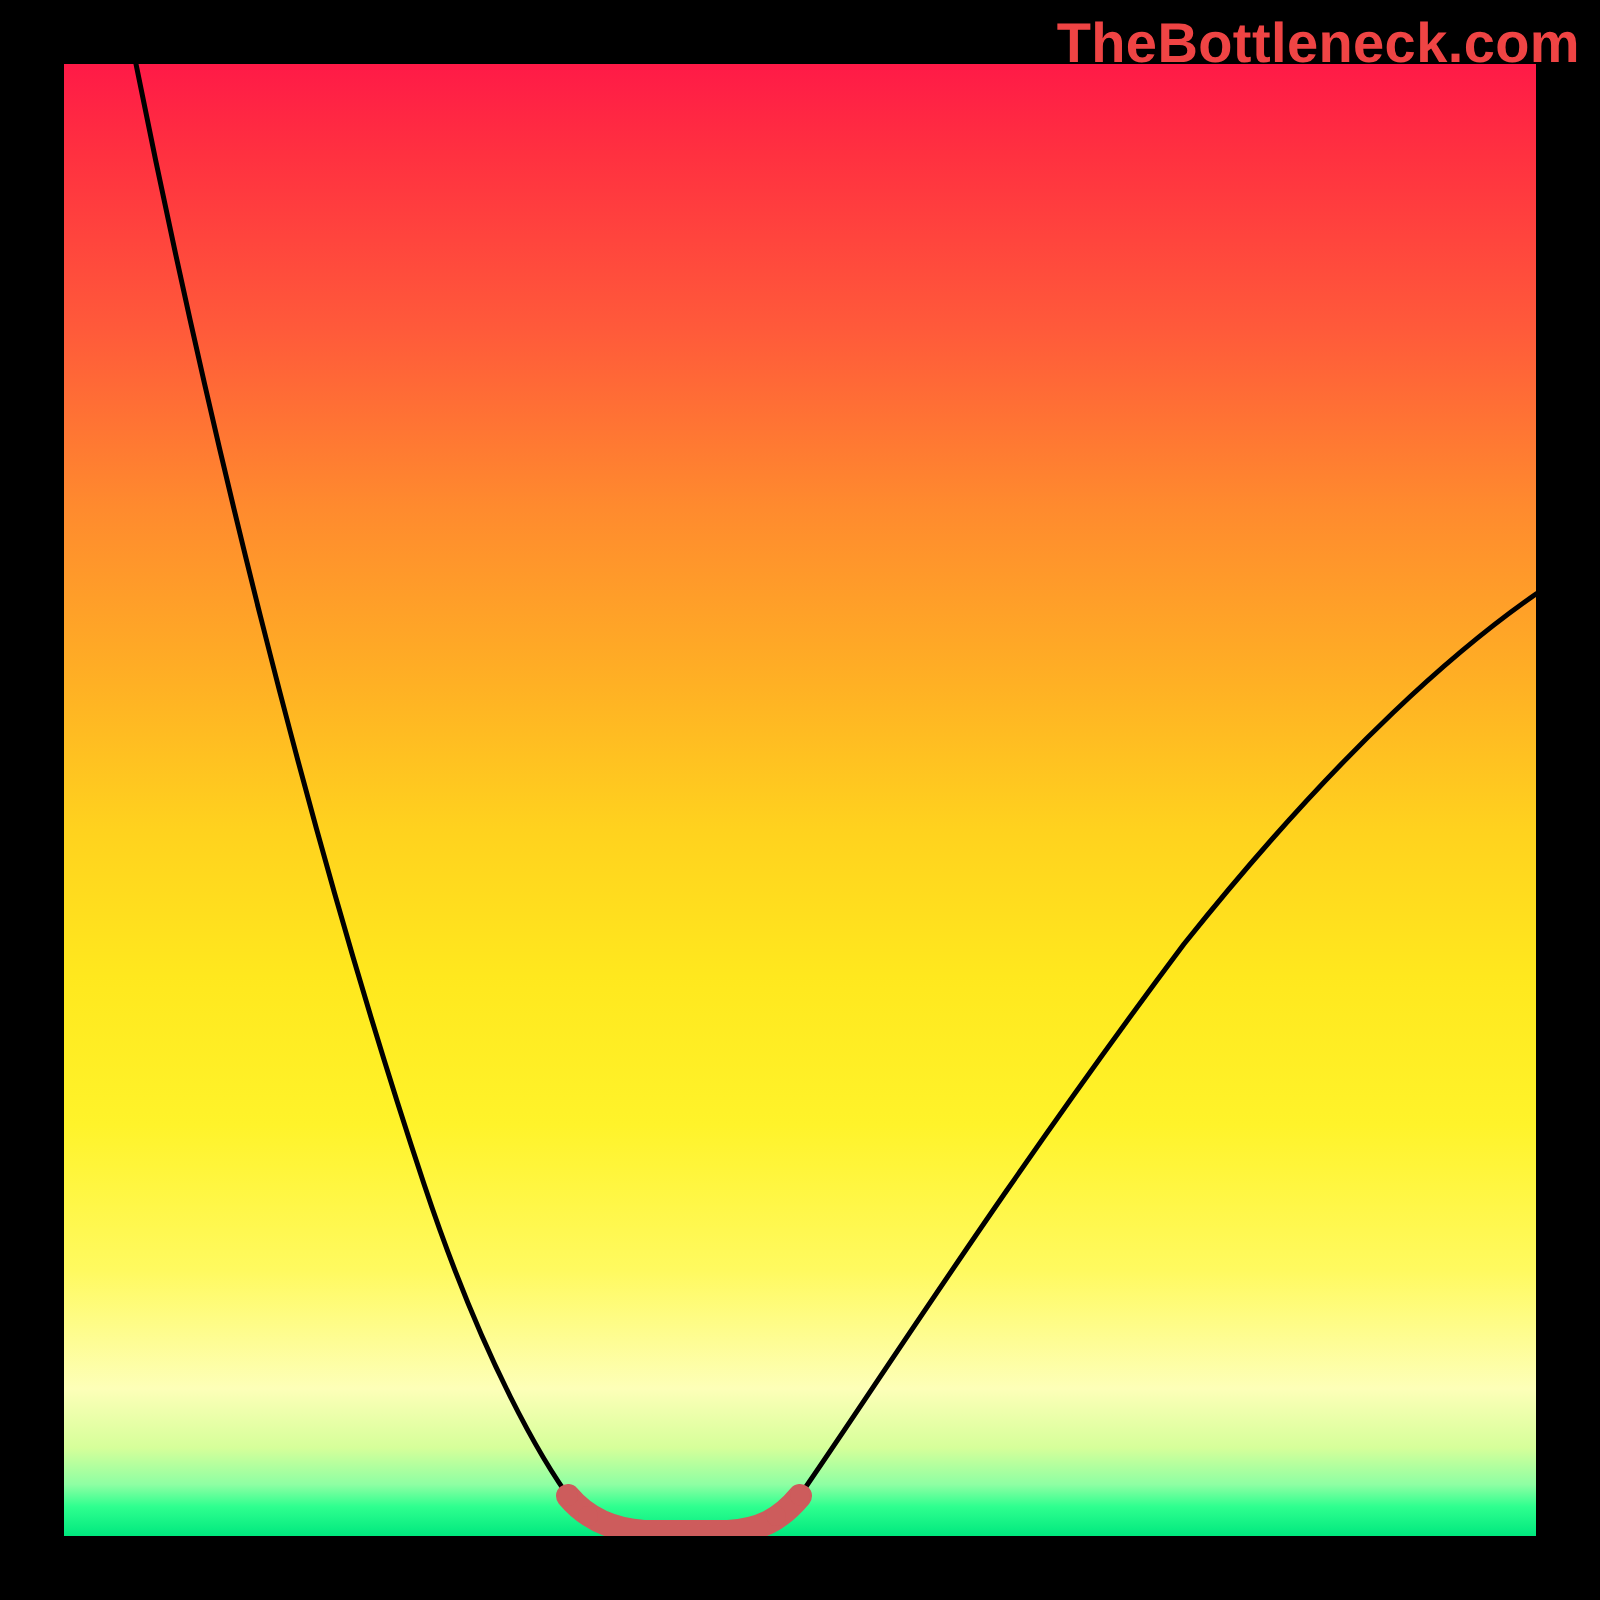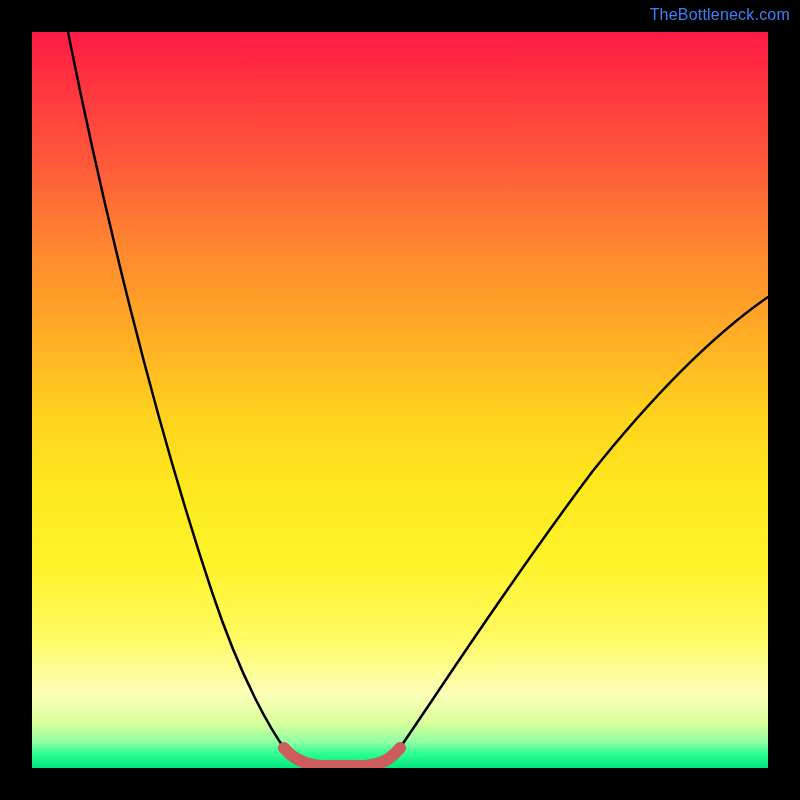--- a/index.html
+++ b/index.html
@@ -39,23 +39,23 @@
       #d6ff9a 94%,
       #8effa3 96.5%,
       #2fff8f 98%,
       #00e87e 100%
     );
   }
   .watermark {
     position: absolute;
     top: 6px;
     right: 10px;
-    color: #3b82f6;
-    font-size: 16px;
-    font-weight: 400;
+    color: #ef4444;
+    font-size: 28px;
+    font-weight: 700;
     letter-spacing: 0.2px;
     user-select: none;
   }
 </style>
 </head>
 <body>
 
 <div class="frame">
 
   <div class="plot-area">

